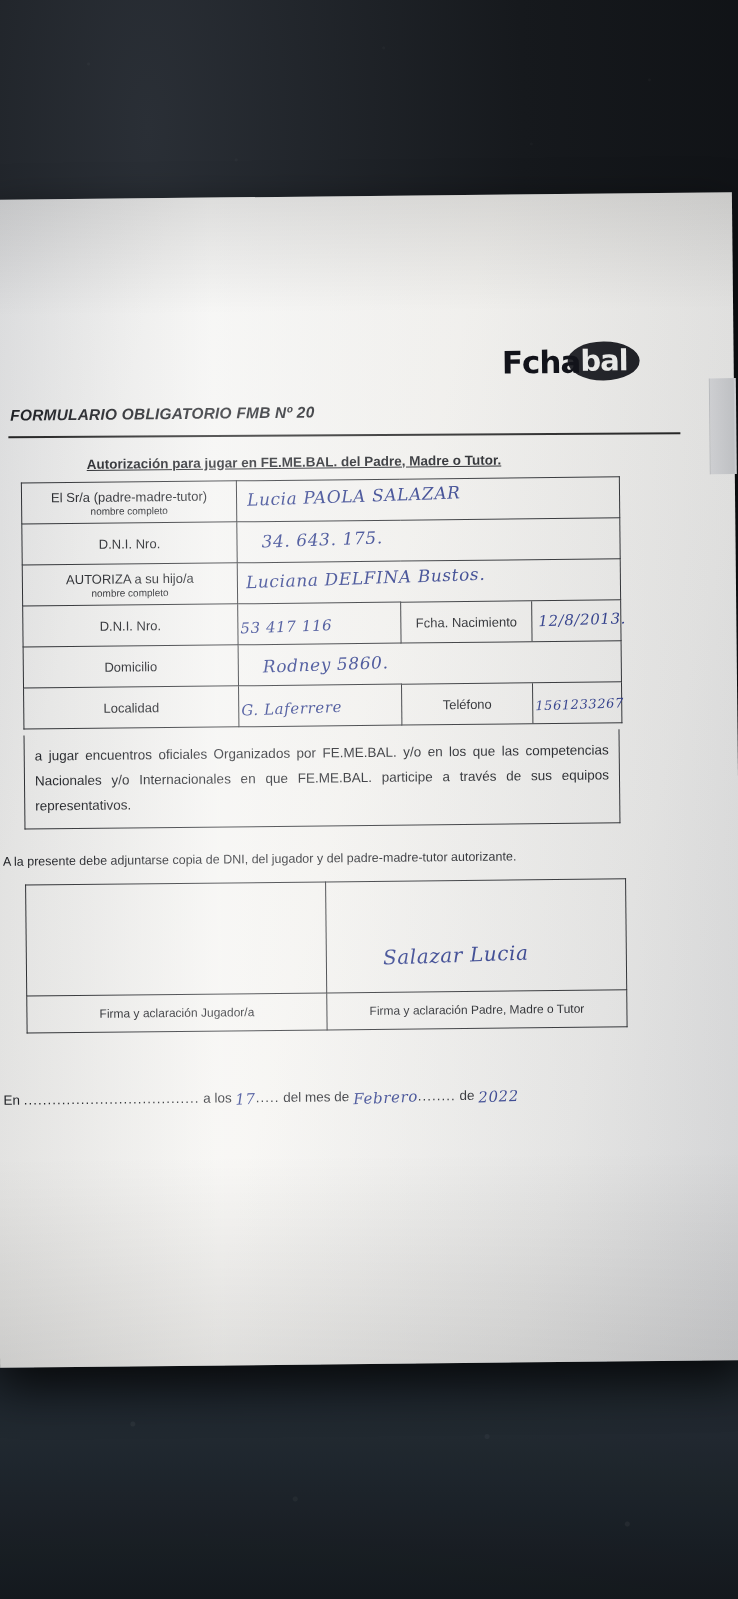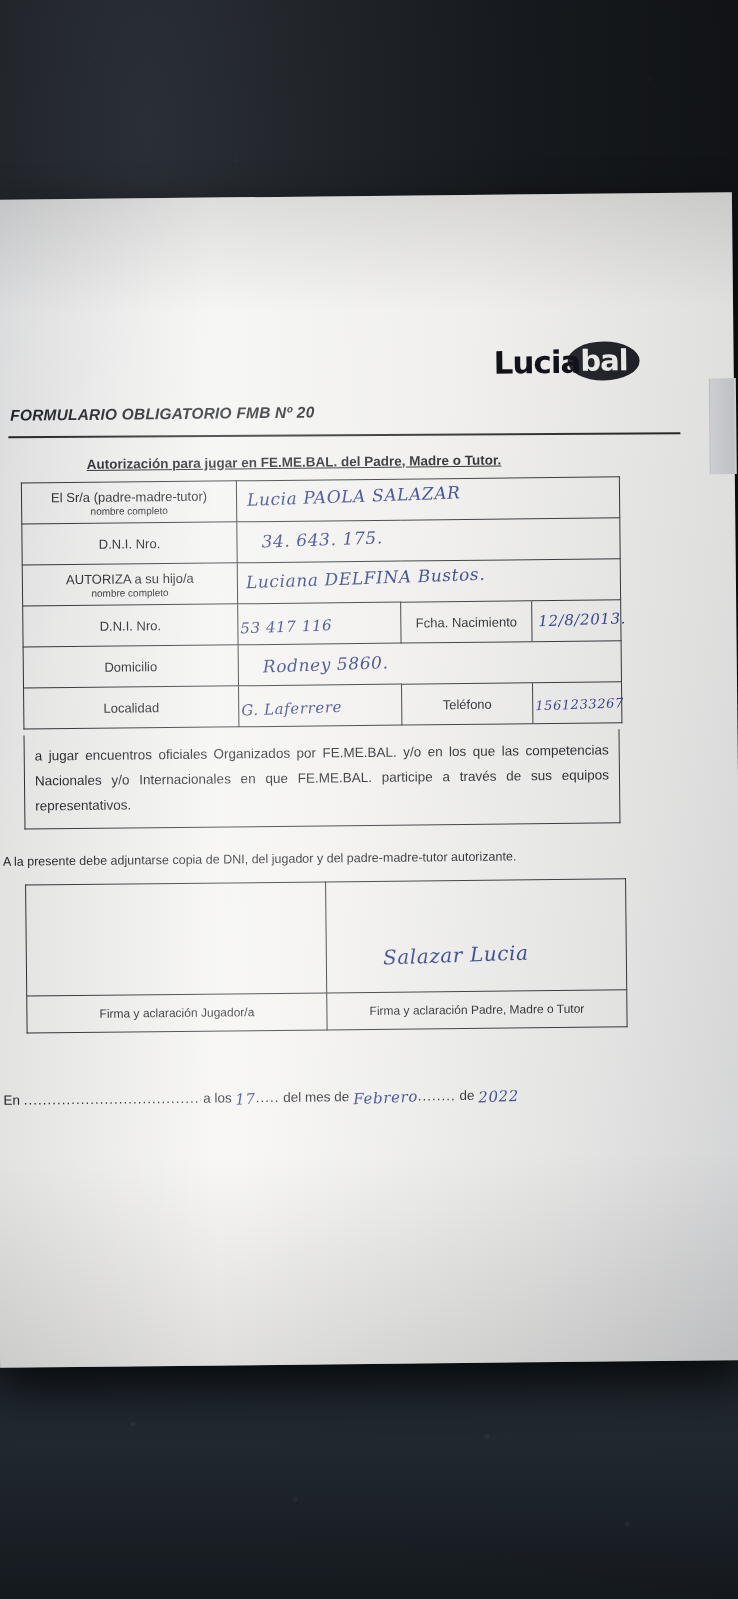--- a/index.html
+++ b/index.html
@@ -247,21 +247,21 @@
 
 <div id="backdrop">
   <div class="speckle"></div>
   <div class="bottom-mat"></div>
 </div>
 
 <div id="sheet">
   <div id="doc">
 
     <div class="logo">
-      <span class="logo-left">Lucia</span>
+      <span class="logo-left">Fcha</span>
       <span class="logo-oval">bal</span>
     </div>
 
     <div class="form-title">FORMULARIO OBLIGATORIO FMB Nº 20</div>
     <div class="rule"></div>
 
     <div class="subtitle">Autorización para jugar en FE.ME.BAL. del Padre, Madre o Tutor.</div>
 
     <table class="tbl">
       <colgroup>

